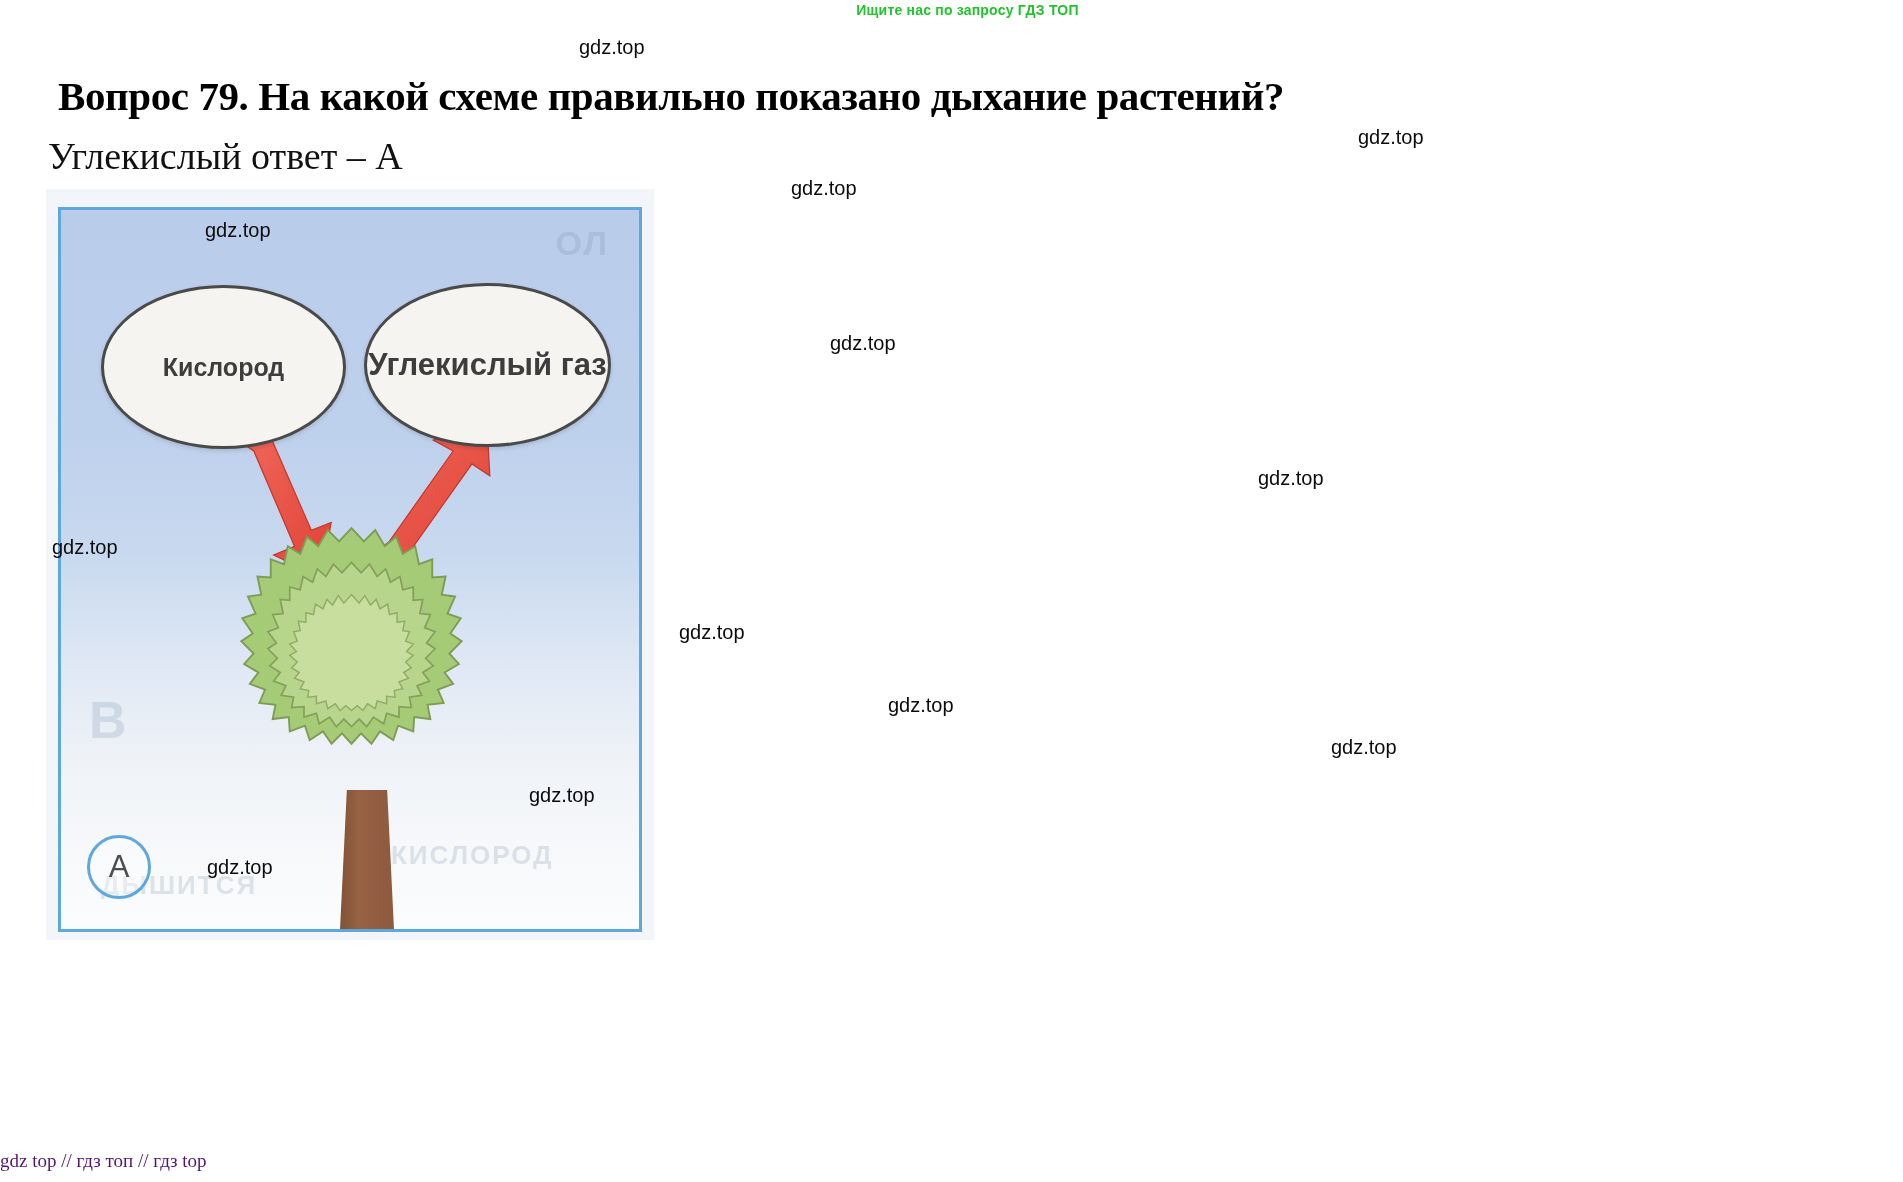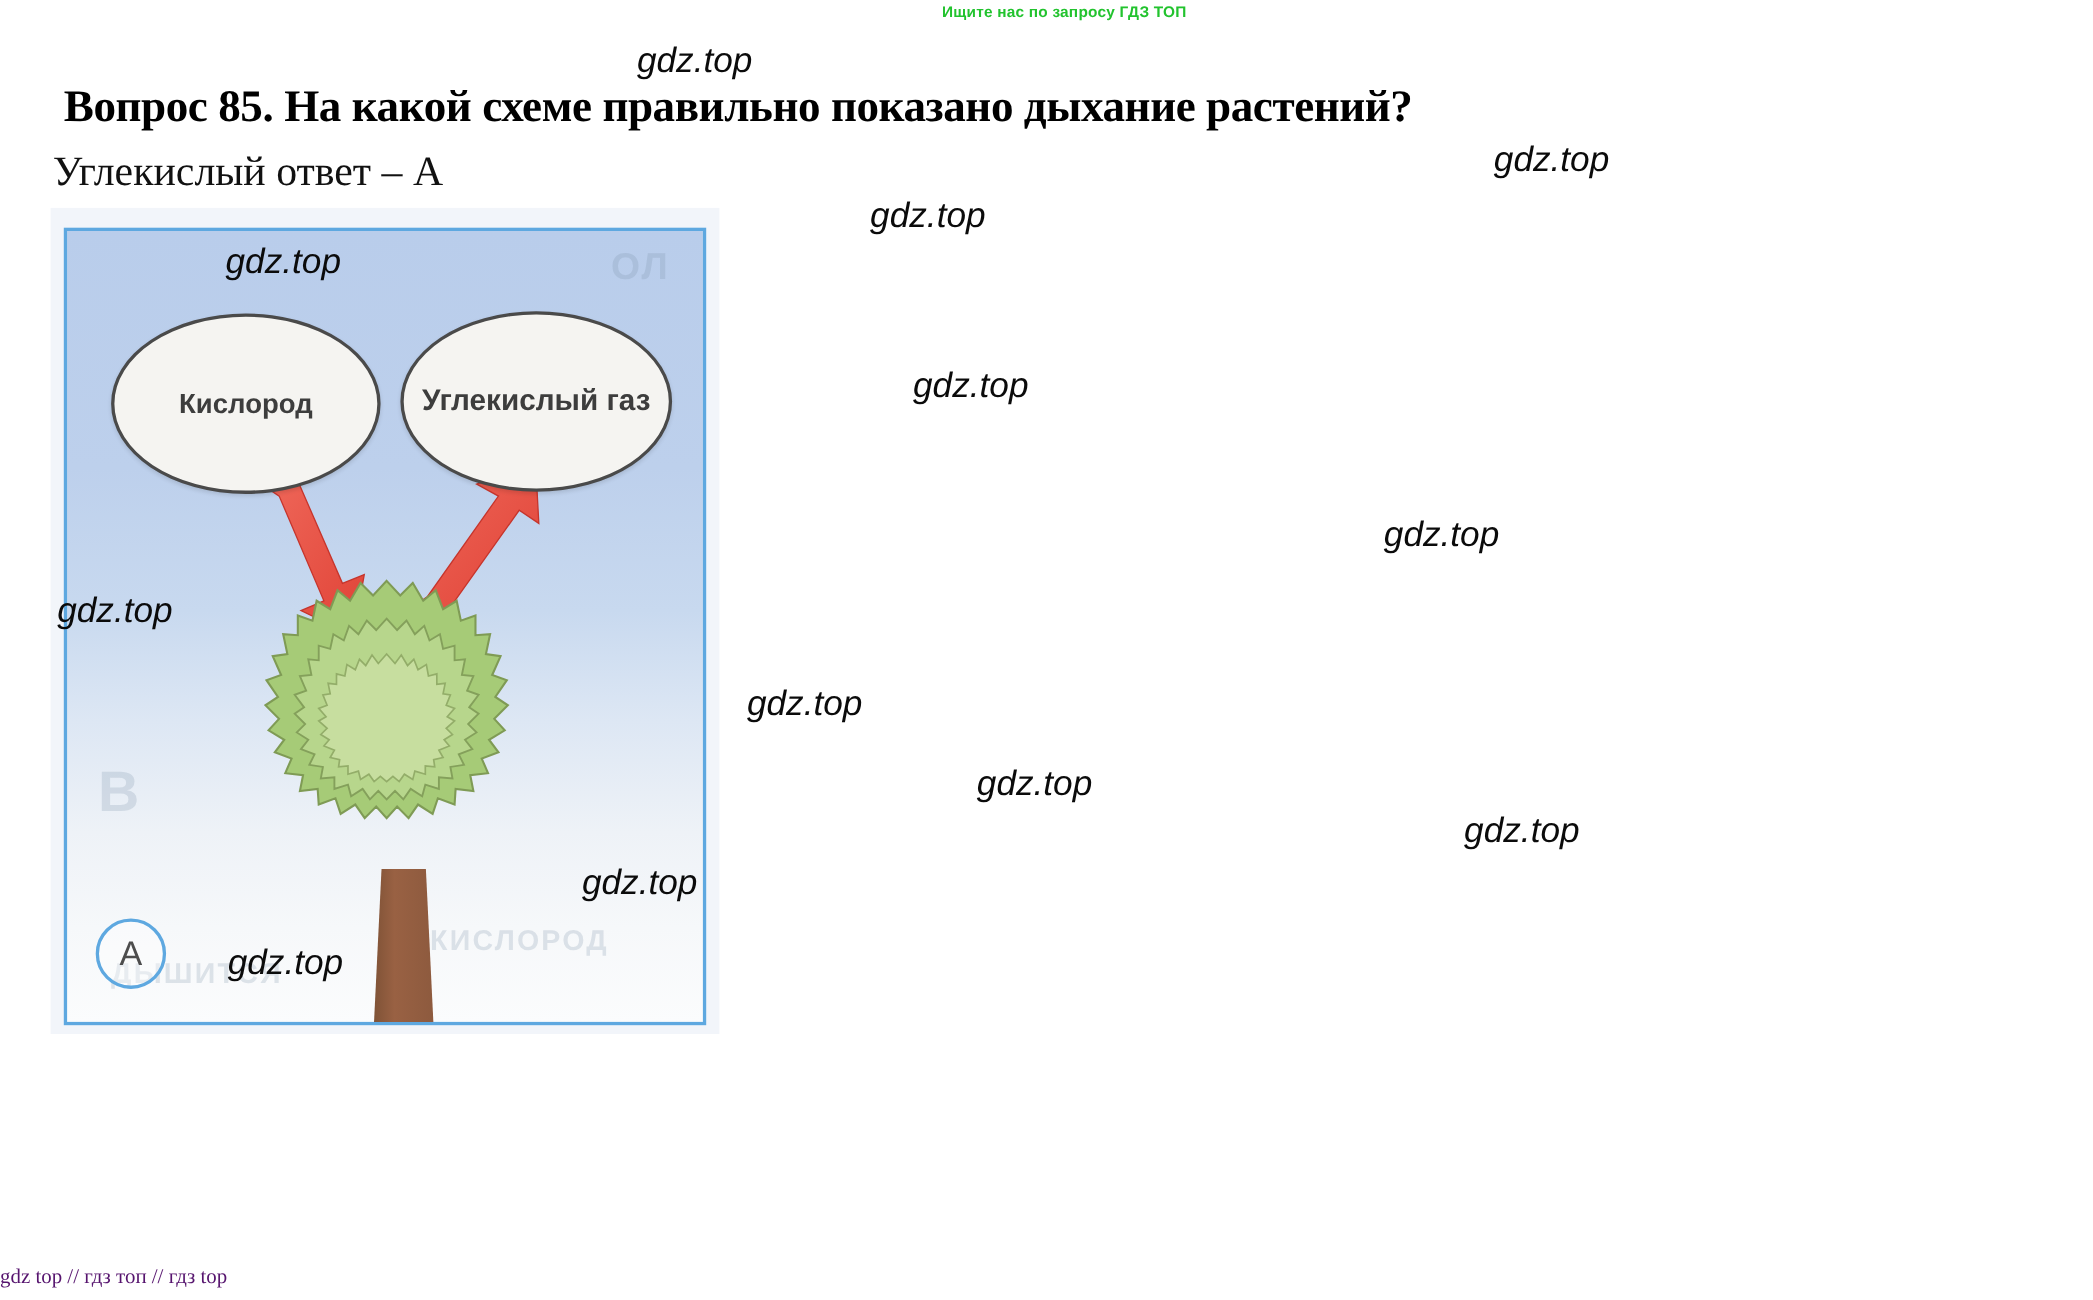--- a/index.html
+++ b/index.html
@@ -114,21 +114,21 @@
     box-shadow: 0 2px 4px rgba(0,0,0,0.12);
   }
   .bubble-oxygen {
     left: 40px;  top: 75px;
     width: 239px; height: 158px;
     font-size: 25px;
   }
   .bubble-co2 {
     left: 303px; top: 73px;
     width: 241px; height: 158px;
-    font-size: 27px;
+    font-size: 31px;
   }
 
   
   .arrow { position: absolute; }
 
   
   .tree-canopy {
     position: absolute;
     left: 148px;
     top: 315px;
@@ -162,44 +162,43 @@
     font-size: 31px;
     font-weight: 500;
     background: rgba(255,255,255,0.35);
   }
 
   
   .wm {
     position: absolute;
     color: #0b0b0b;
     font-family: "Liberation Sans", sans-serif;
-    font-size: 32px;
-    white-space: nowrap;
-    font-style: italic;
+    font-size: 20px;
+    white-space: nowrap;
   }
 
   
   .footer {
     position: absolute;
     left: 0;
     top: 1150px;
     width: 100%;
     text-align: left;
     color: #56146e;
     font-family: "Liberation Serif", serif;
     font-size: 19px;
     white-space: nowrap;
   }
 </style>
 </head>
 <body>
 
 <div class="promo">Ищите нас по запросу ГДЗ ТОП</div>
 
-<div class="question-title">Вопрос 85. На какой схеме правильно показано дыхание растений?</div>
+<div class="question-title">Вопрос 79. На какой схеме правильно показано дыхание растений?</div>
 <div class="answer-line">Углекислый ответ – А</div>
 
 <div class="figure">
   <div class="figure-inner">
 
     <div class="ghost ghost-1">ОЛ</div>
     <div class="ghost ghost-2">РИСУН</div>
     <div class="ghost ghost-3">В</div>
     <div class="ghost ghost-4">КИСЛОРОД</div>
     <div class="ghost ghost-5">ДЫШИТСЯ</div>

